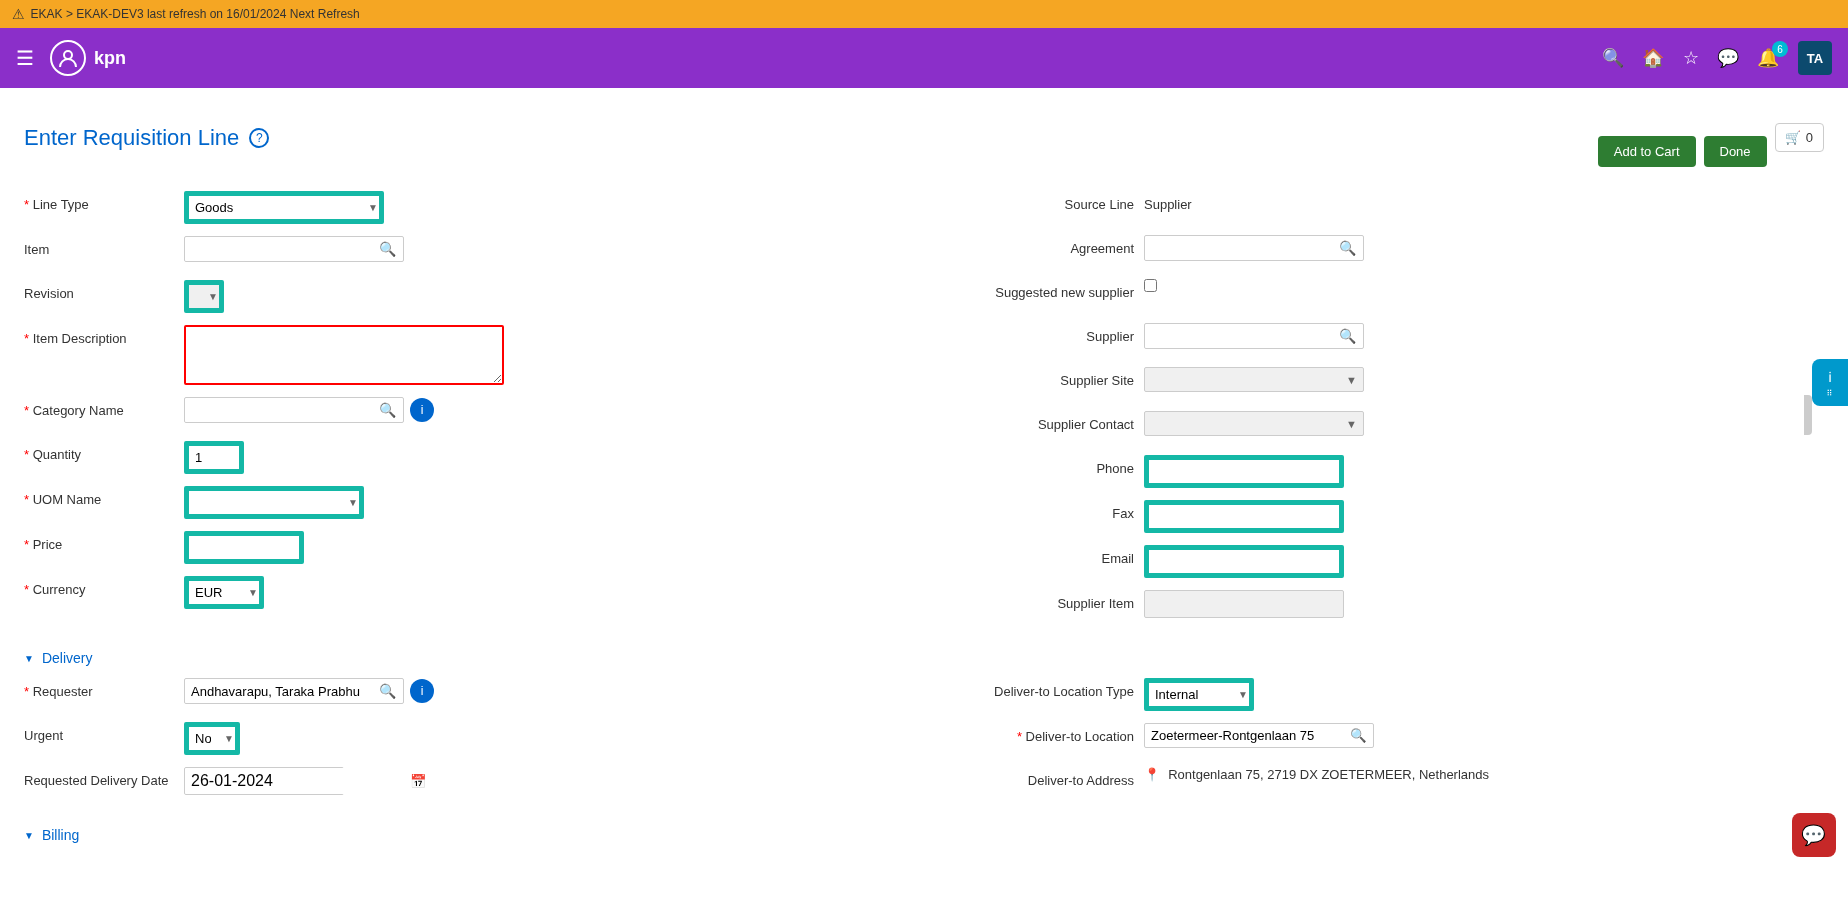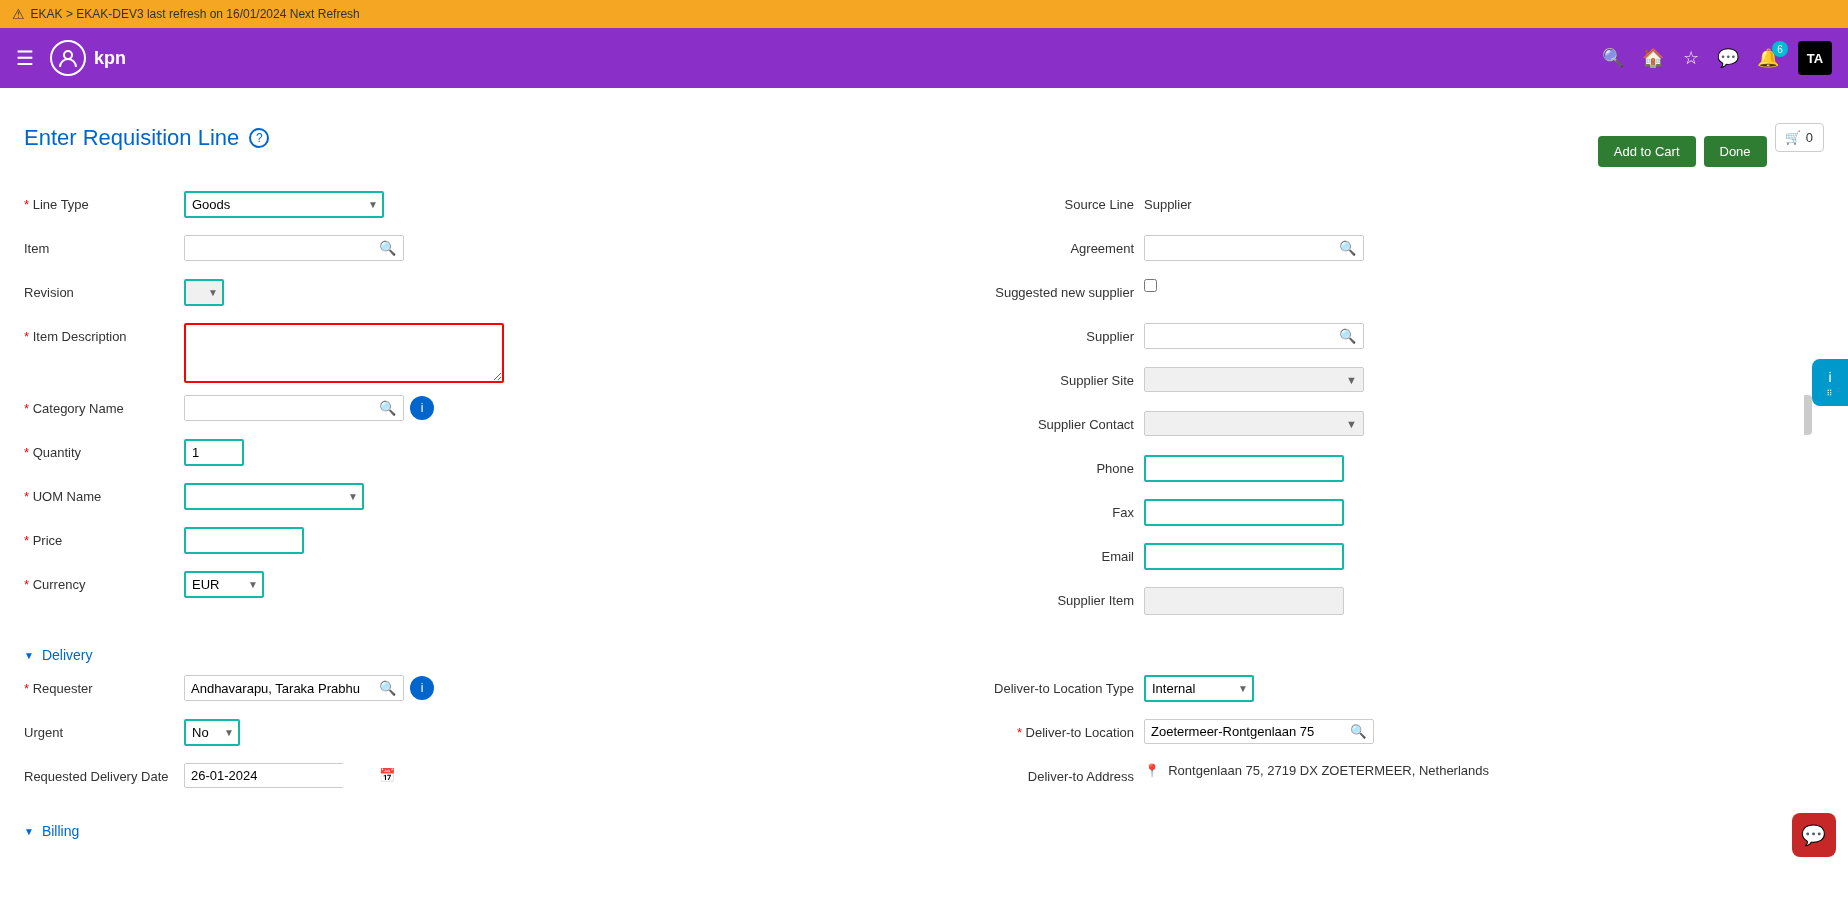--- a/index.html
+++ b/index.html
@@ -37,21 +37,21 @@
     }
     .navbar-right { display: flex; align-items: center; gap: 18px; color: white; font-size: 18px; }
     .navbar-right .icon { cursor: pointer; position: relative; }
     .notification-badge {
       position: absolute; top: -6px; right: -8px;
       background: #00bcd4; color: white; border-radius: 50%;
       width: 16px; height: 16px; font-size: 10px;
       display: flex; align-items: center; justify-content: center;
     }
     .user-avatar {
-      background: #000000; color: white; width: 34px; height: 34px;
+      background: #0c4a6e; color: white; width: 34px; height: 34px;
       border-radius: 4px; display: flex; align-items: center; justify-content: center;
       font-size: 13px; font-weight: bold; cursor: pointer;
     }
 
     
     .main-content { background: white; padding: 20px 24px; min-height: calc(897px - 88px); }
 
     
     .page-header {
       display: flex; justify-content: space-between; align-items: center;
@@ -103,21 +103,21 @@
       color: red;
     }
     .form-control {
       flex: 1;
       display: flex;
       align-items: center;
       gap: 6px;
     }
 
     input[type="text"], textarea, select {
-      border: 2px solid #14b8a6;
+      border: 5px solid #14b8a6;
       border-radius: 2px;
       padding: 4px 6px;
       font-size: 13px;
       background: white;
       outline: none;
     }
 
     .input-with-search {
       display: flex;
       align-items: center;
@@ -535,21 +535,21 @@
             </select>
             <span class="select-arrow">▼</span>
           </div>
         </div>
       </div>
 
       <div class="form-row">
         <div class="form-label">Requested Delivery Date</div>
         <div class="form-control">
           <div class="input-with-search" style="width:160px; border:1px solid #ccc; display:flex; align-items:center; border-radius:2px; background:white;">
-            <input type="text" style="border: none; outline: none; padding: 4px 6px; font-size: 13px; flex: 1 1 0%;" value="26-01-2024">
+            <input type="text" style="border: none; outline: none; padding: 4px 6px; font-size: 16px; flex: 1 1 0%;" value="26-01-2024">
             <button style="background:none; border:none; cursor:pointer; padding:4px 6px; color:#666;">📅</button>
           </div>
         </div>
       </div>
 
     </div>
 
     <div class="form-section">
 
       <div class="right-form-row">

